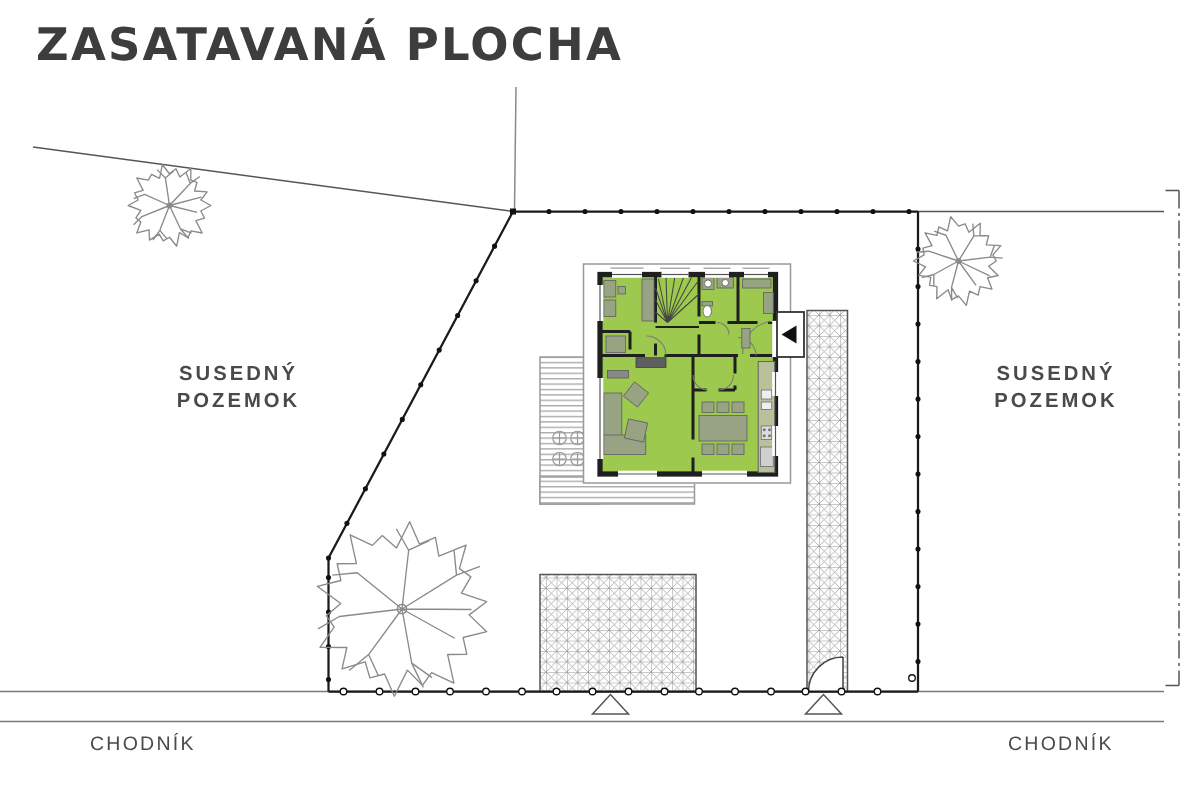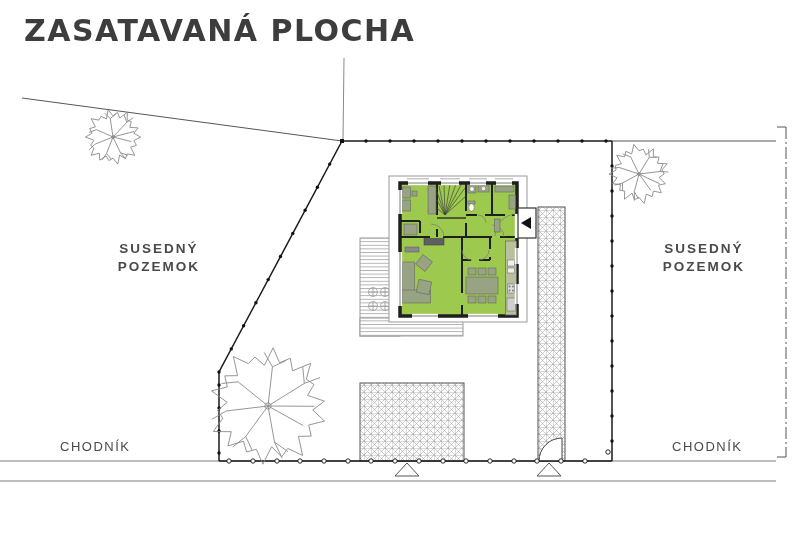--- a/index.html
+++ b/index.html
@@ -15,21 +15,21 @@
     white-space:nowrap;
   }
   .parcel-label {
     position:absolute; width:110px; text-align:center;
     color:var(--label-color,#4a4a4a); font-size:13.5px; line-height:18px;
     letter-spacing:2px; font-weight:700;
   }
   .parcel-label.left  { left:104px; top:240px; }
   .parcel-label.right { left:649px; top:240px; }
   .sidewalk-label {
-    position:absolute; top:439px; color:var(--label-color,#4a4a4a);
+    position:absolute; top:488px; color:var(--label-color,#4a4a4a);
     font-size:13px; letter-spacing:1.5px;
   }
   .sidewalk-label.left  { left:60px; }
   .sidewalk-label.right { left:672px; }
   .house-fill { fill:var(--house-fill,#9cc94e); stroke:var(--house-wall,#1f1f1f); }
   .furn { fill:var(--furniture,#97a383); stroke:#666; stroke-width:0.6; }
   .counter { fill:var(--kitchen-counter,#b9c09c); stroke:#666; stroke-width:0.7; }
 </style>
 </head>
 <body>

